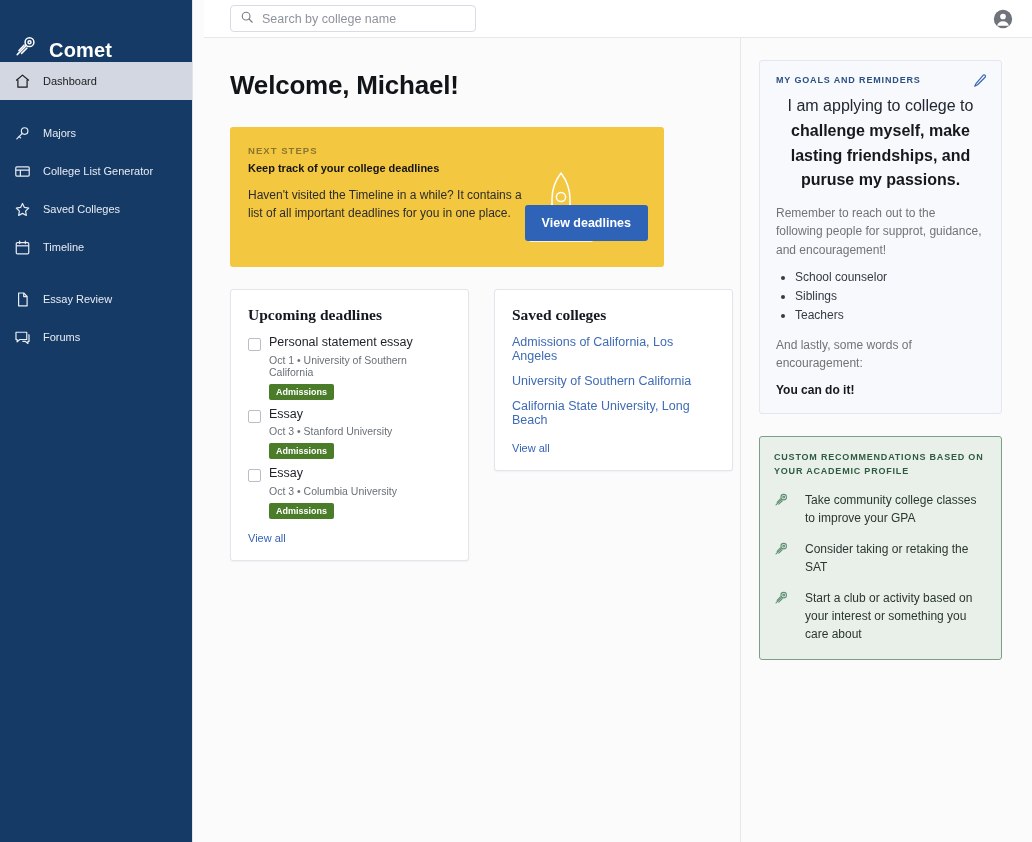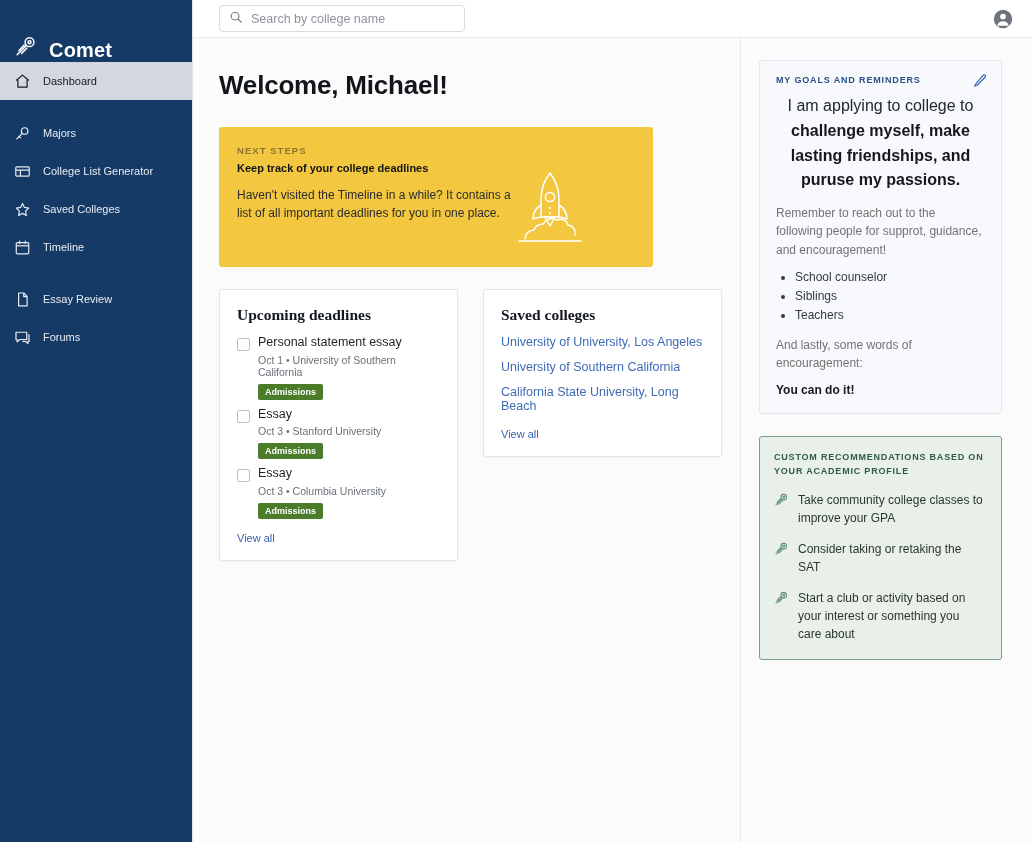--- a/index.html
+++ b/index.html
@@ -28,21 +28,21 @@
   .nav-item {
     display: flex; align-items: center; gap: 12px;
     height: 38px; padding-left: 14px;
     color: #e8ecf3; font-size: 11px; cursor: pointer;
   }
   .nav-item.active { background: #d2d7e1; color: #1b1b1b; }
   .nav-gap { height: 14px; }
   .nav-ico { width: 17px; height: 17px; display: block; flex: 0 0 17px; }
 
   
-  .mainwrap { flex: 1; height: 842px; display: flex; flex-direction: column; background: #fbfbfc; }
+  .mainwrap { flex: 1; height: 842px; display: flex; flex-direction: column; background: #fbfbfc; padding-left: 11px; }
   .topbar {
     height: 38px; background: #ffffff; border-bottom: 1px solid #e6e8ec;
     display: flex; align-items: center; padding: 0 18px 0 26px;
     flex: 0 0 38px;
   }
   .search {
     width: 246px; height: 27px; border: 1px solid #d8dce3; border-radius: 4px;
     background: #fff; display: flex; align-items: center; gap: 8px; padding: 0 9px;
   }
   .search input {
@@ -130,21 +130,21 @@
   .goals-strong { font-size: 12px; font-weight: bold; color: #16181d; margin-top: 11px; }
 
   .rec-card {
     margin-top: 22px; background: #e9f0ea; border: 1px solid #7ba089; border-radius: 3px;
     padding: 14px 16px 16px 14px;
   }
   .rec-head {
     font-size: 9px; font-weight: bold; letter-spacing: .8px; color: #2f5c41;
     text-transform: uppercase; line-height: 1.5;
   }
-  .rec-item { display: flex; gap: 9px; margin-top: 13px; }
+  .rec-item { display: flex; gap: 16px; margin-top: 13px; }
   .rec-text { font-size: 12px; color: #2a3730; line-height: 1.5; }
   .rec-ico { width: 15px; min-width: 15px; height: 15px; margin-top: 1px; }
 </style>
 </head>
 <body>
 
 <div class="app">
 
   <aside class="sidebar">
     <div class="brand">
@@ -277,20 +277,21 @@
               <circle cx="35" cy="28" r="4.6"></circle>
               <circle cx="35" cy="39" r="1.1" fill="#ffffff" stroke="none"></circle>
               <circle cx="35" cy="44" r="1.1" fill="#ffffff" stroke="none"></circle>
               <path d="M26 36c-5 3-8 8-8 14 3-1 5.5-2 8-2"></path>
               <path d="M44 36c5 3 8 8 8 14-3-1-5.5-2-8-2"></path>
               <path d="M30 48h10l-5 9z"></path>
               <path d="M10 70c0-5 4-9 9-9 1.5-4 5-6 9-6 3-5 9-7 14-4 4-2 10 0 11 5 5 .5 8 5 7 10"></path>
               <path d="M4 72h62"></path>
             </svg>
           </div>
+          <button class="btn-primary">View deadlines</button>
         </div>
 
         <div class="cards-row">
 
           <div class="card card-deadlines">
             <div class="card-title">Upcoming deadlines</div>
 
             <div class="dl-item">
               <span class="cbox"></span>
               <div>
@@ -316,21 +317,21 @@
                 <div class="dl-meta">Oct 3 • Columbia University</div>
                 <span class="badge">Admissions</span>
               </div>
             </div>
 
             <div class="linkish view-all">View all</div>
           </div>
 
           <div class="card card-saved">
             <div class="card-title">Saved colleges</div>
-            <a class="saved-link">University of University, Los Angeles</a>
+            <a class="saved-link">Admissions of California, Los Angeles</a>
             <a class="saved-link">University of Southern California</a>
             <a class="saved-link">California State University, Long Beach</a>
             <div class="linkish">View all</div>
           </div>
 
         </div>
       </section>
 
       <aside class="right-col">
 

